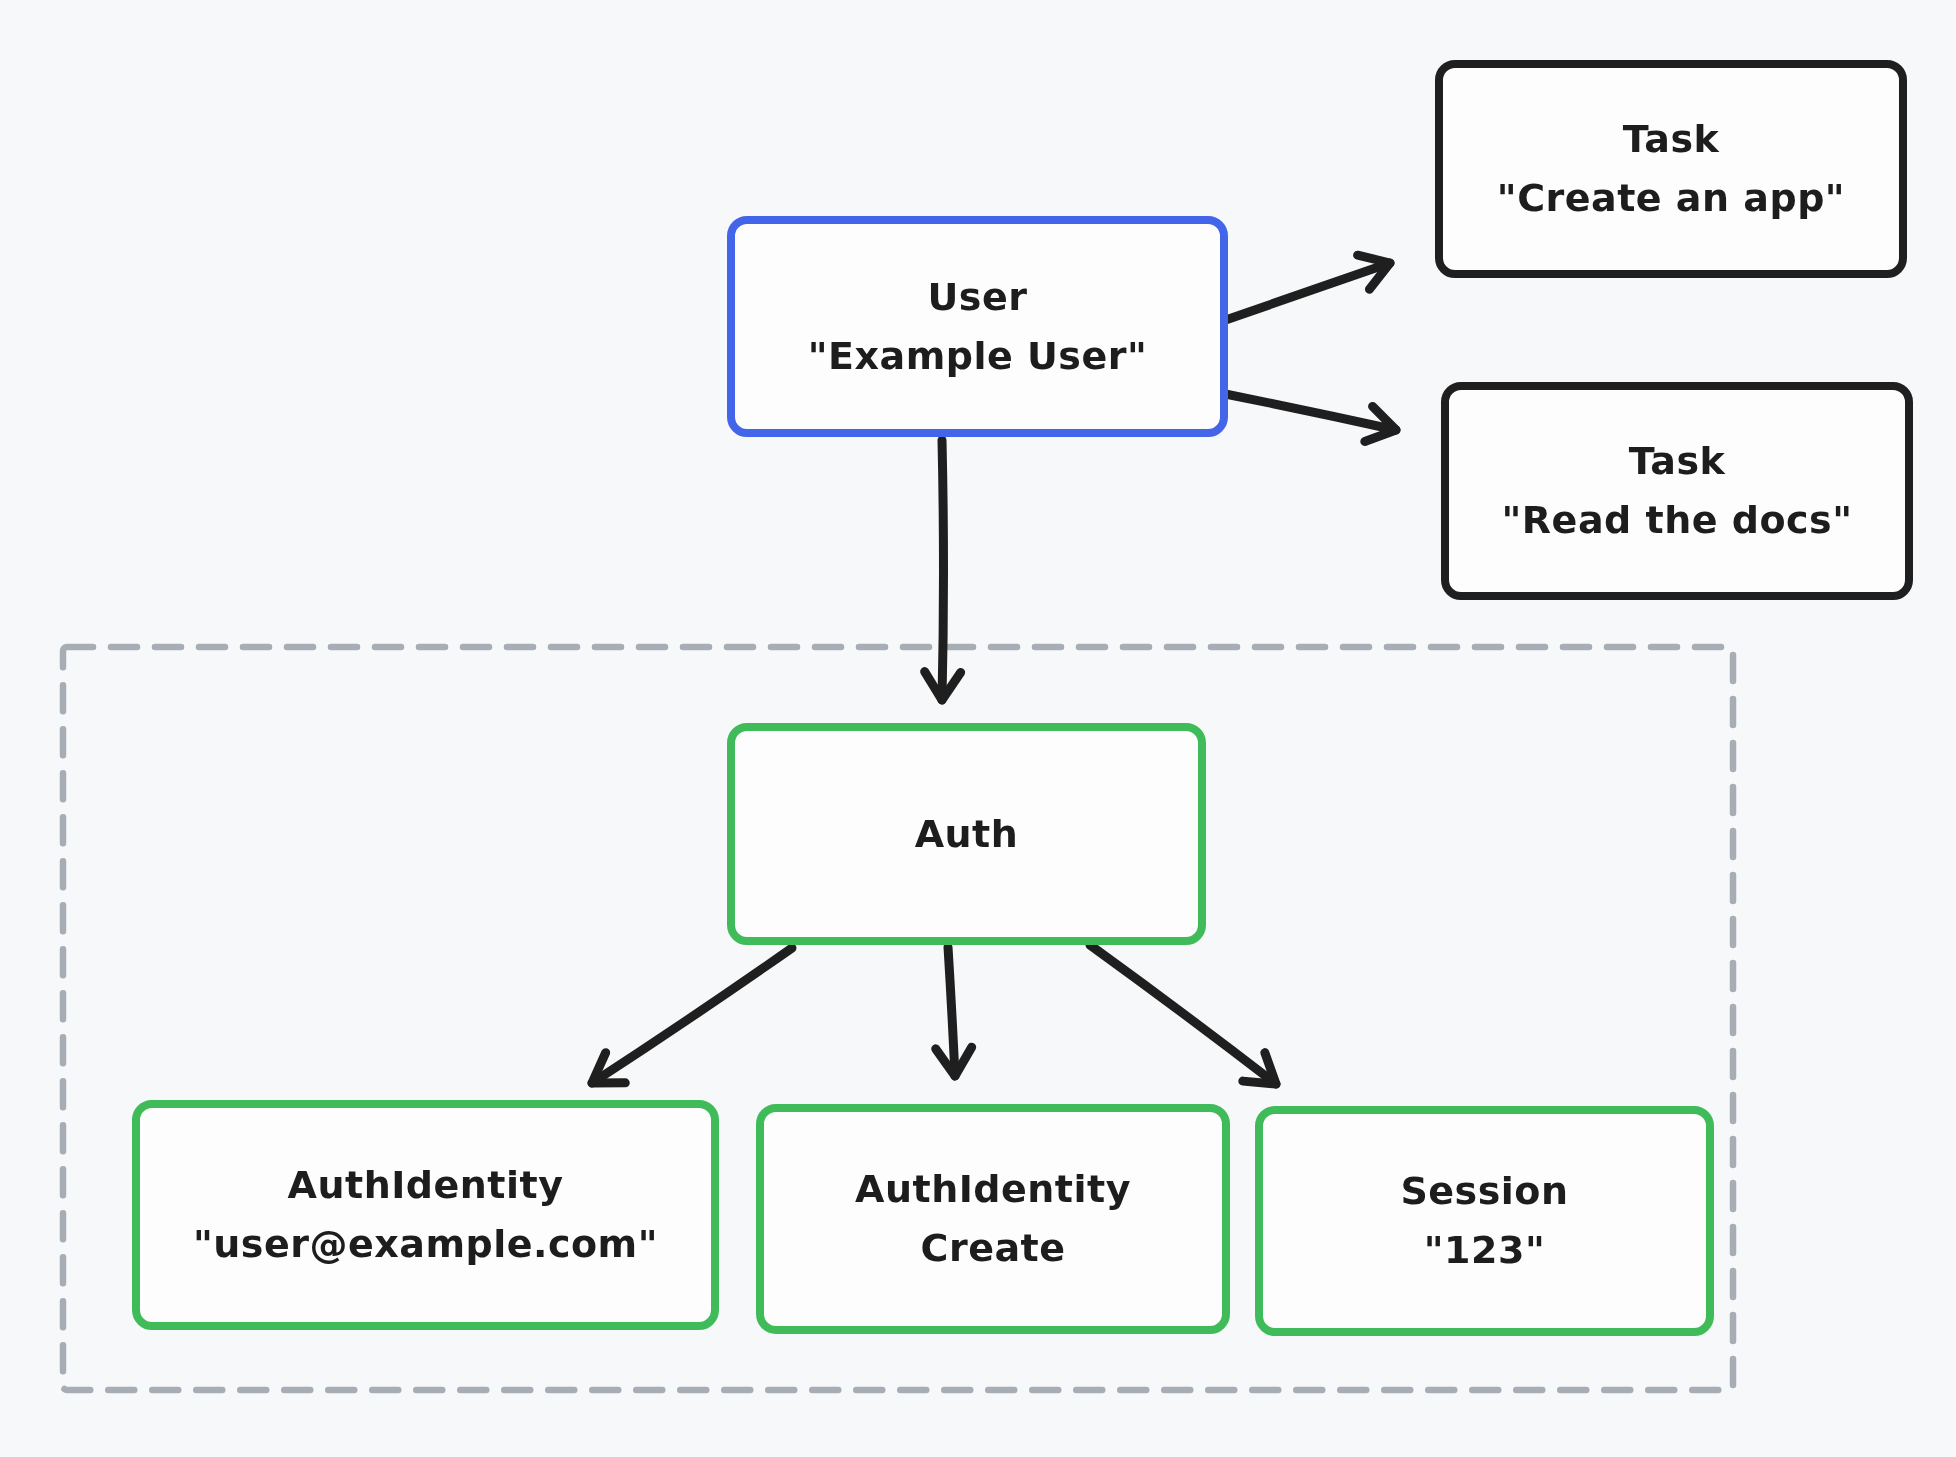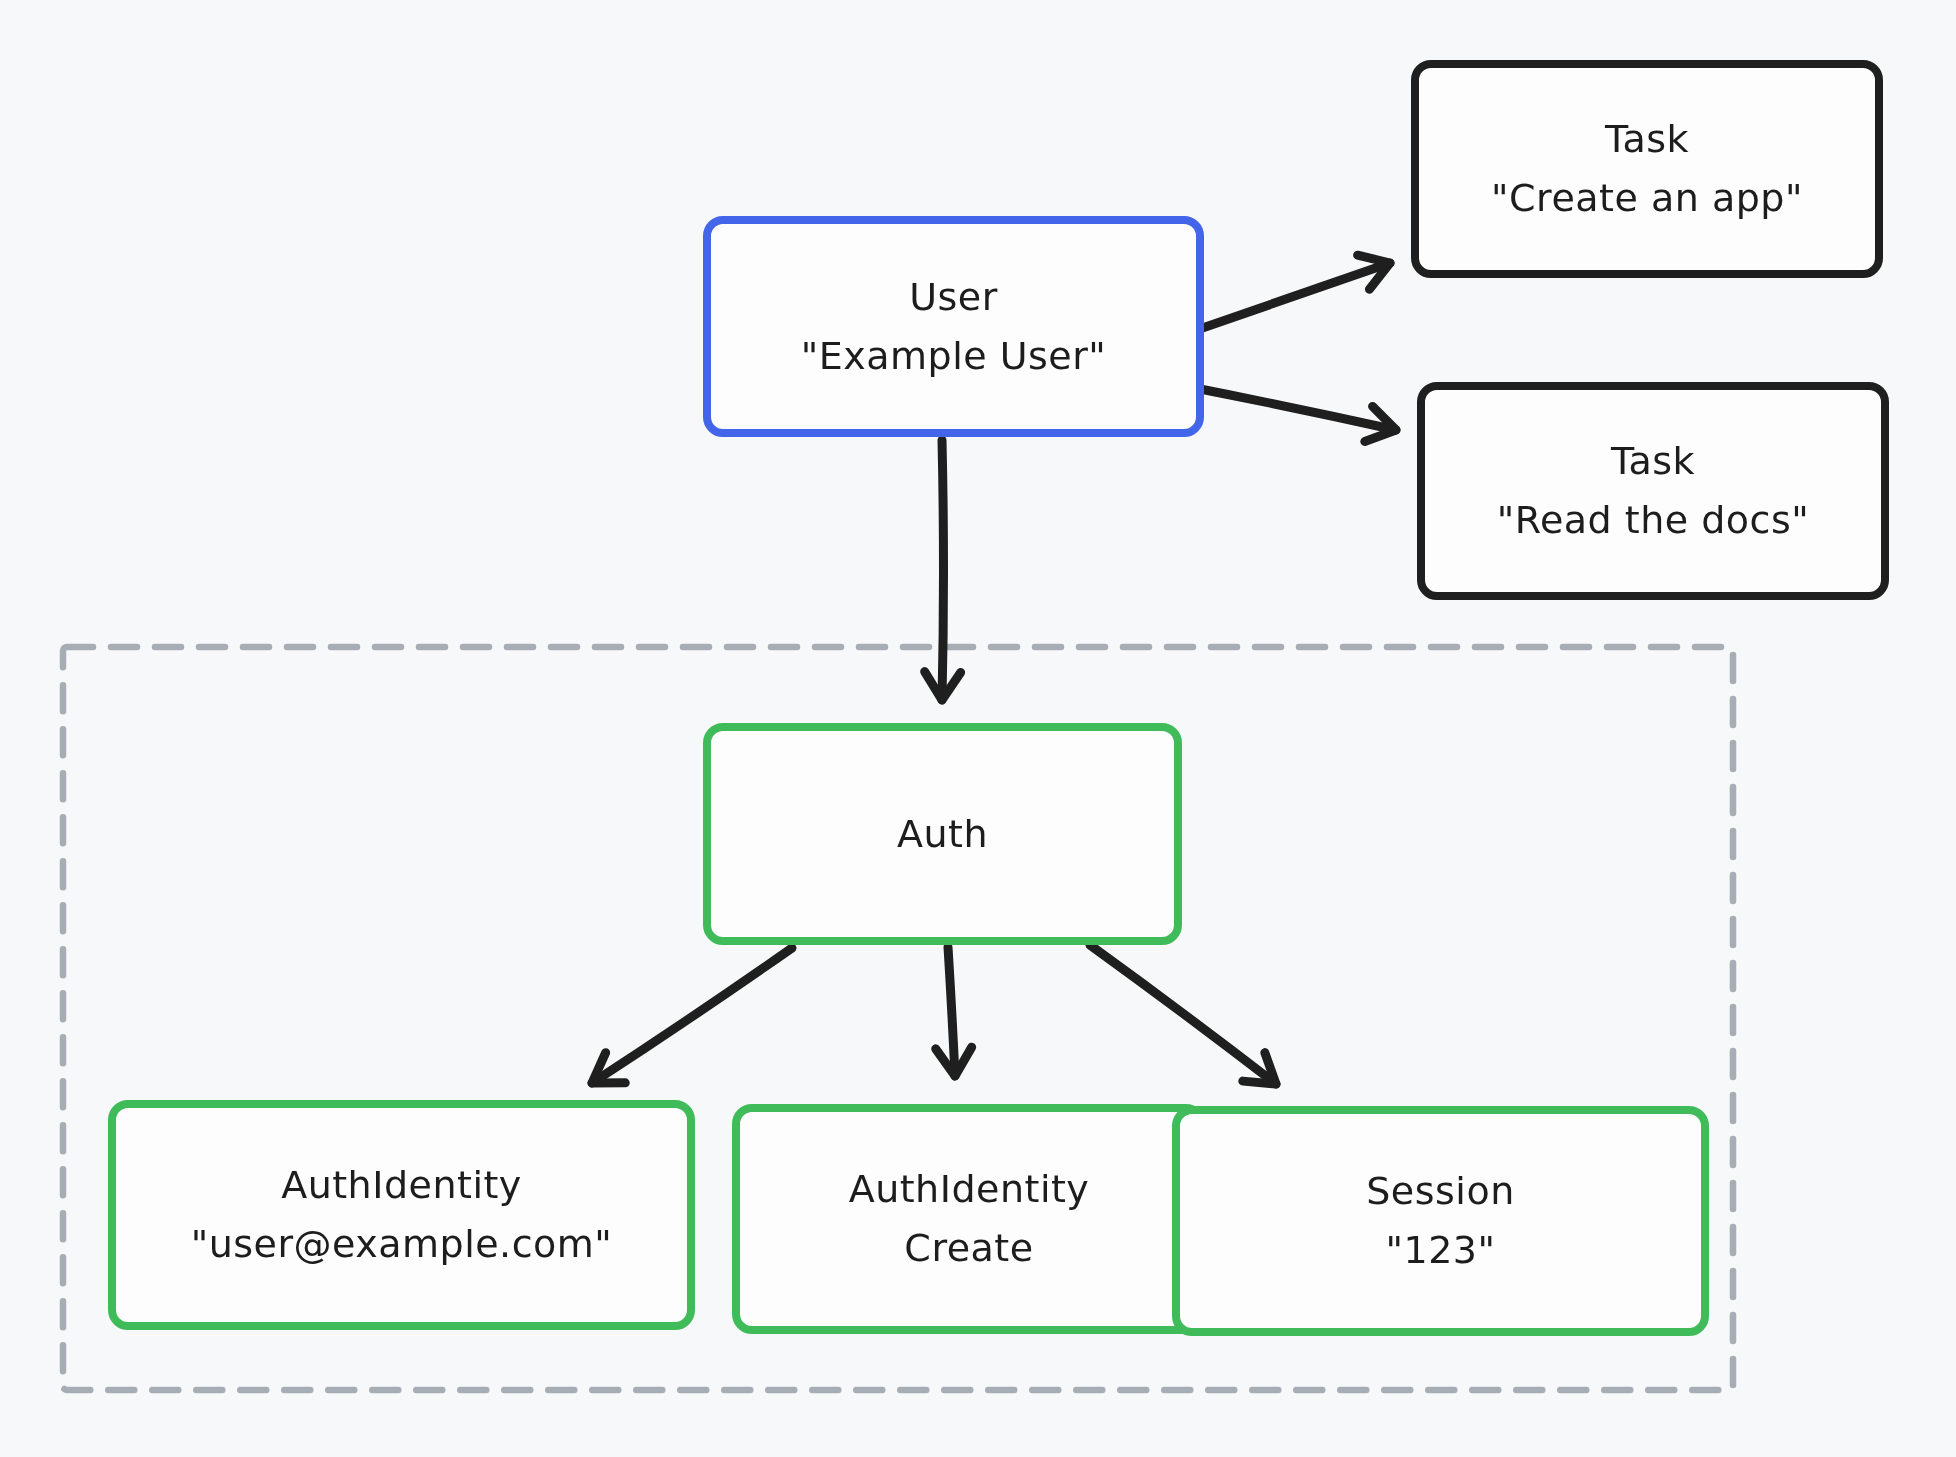--- a/index.html
+++ b/index.html
@@ -51,35 +51,36 @@
     position: absolute;
     background: var(--node-fill);
     border: 8px solid var(--ink);
     border-radius: 20px;
     display: flex;
     flex-direction: column;
     align-items: center;
     justify-content: center;
     text-align: center;
     color: var(--text);
-    font-weight: normal;
+    font-weight: bold;
     font-size: 38px;
     line-height: 1.55;
     letter-spacing: 0.5px;
+    margin-left: 24px;
   }
   .node.blue  { border-color: var(--blue); }
   .node.green { border-color: var(--green); align-items: center; }
 
   .node-user          { left: 703px;  top: 216px;  width: 501px; height: 221px; }
   .node-task-create   { left: 1411px; top: 60px;   width: 472px; height: 218px; }
   .node-task-read     { left: 1417px; top: 382px;  width: 472px; height: 218px; }
   .node-auth          { left: 703px;  top: 723px;  width: 479px; height: 222px; }
   .node-identity-email{ left: 108px;  top: 1100px; width: 587px; height: 230px; }
   .node-identity-google{ left: 732px; top: 1104px; width: 474px; height: 230px; }
-  .node-session       { left: 1172px; top: 1106px; width: 537px; height: 230px; }
+  .node-session       { left: 1231px; top: 1106px; width: 459px; height: 230px; }
 </style>
 </head>
 <body>
 
 <div class="canvas">
 
   <svg class="edges" viewBox="0 0 1956 1457">
     <defs>
       <marker id="arrowhead" markerUnits="userSpaceOnUse" markerWidth="56" markerHeight="56" refX="42" refY="28" orient="auto">
         <path d="M14 10 L42 28 L14 46"></path>

